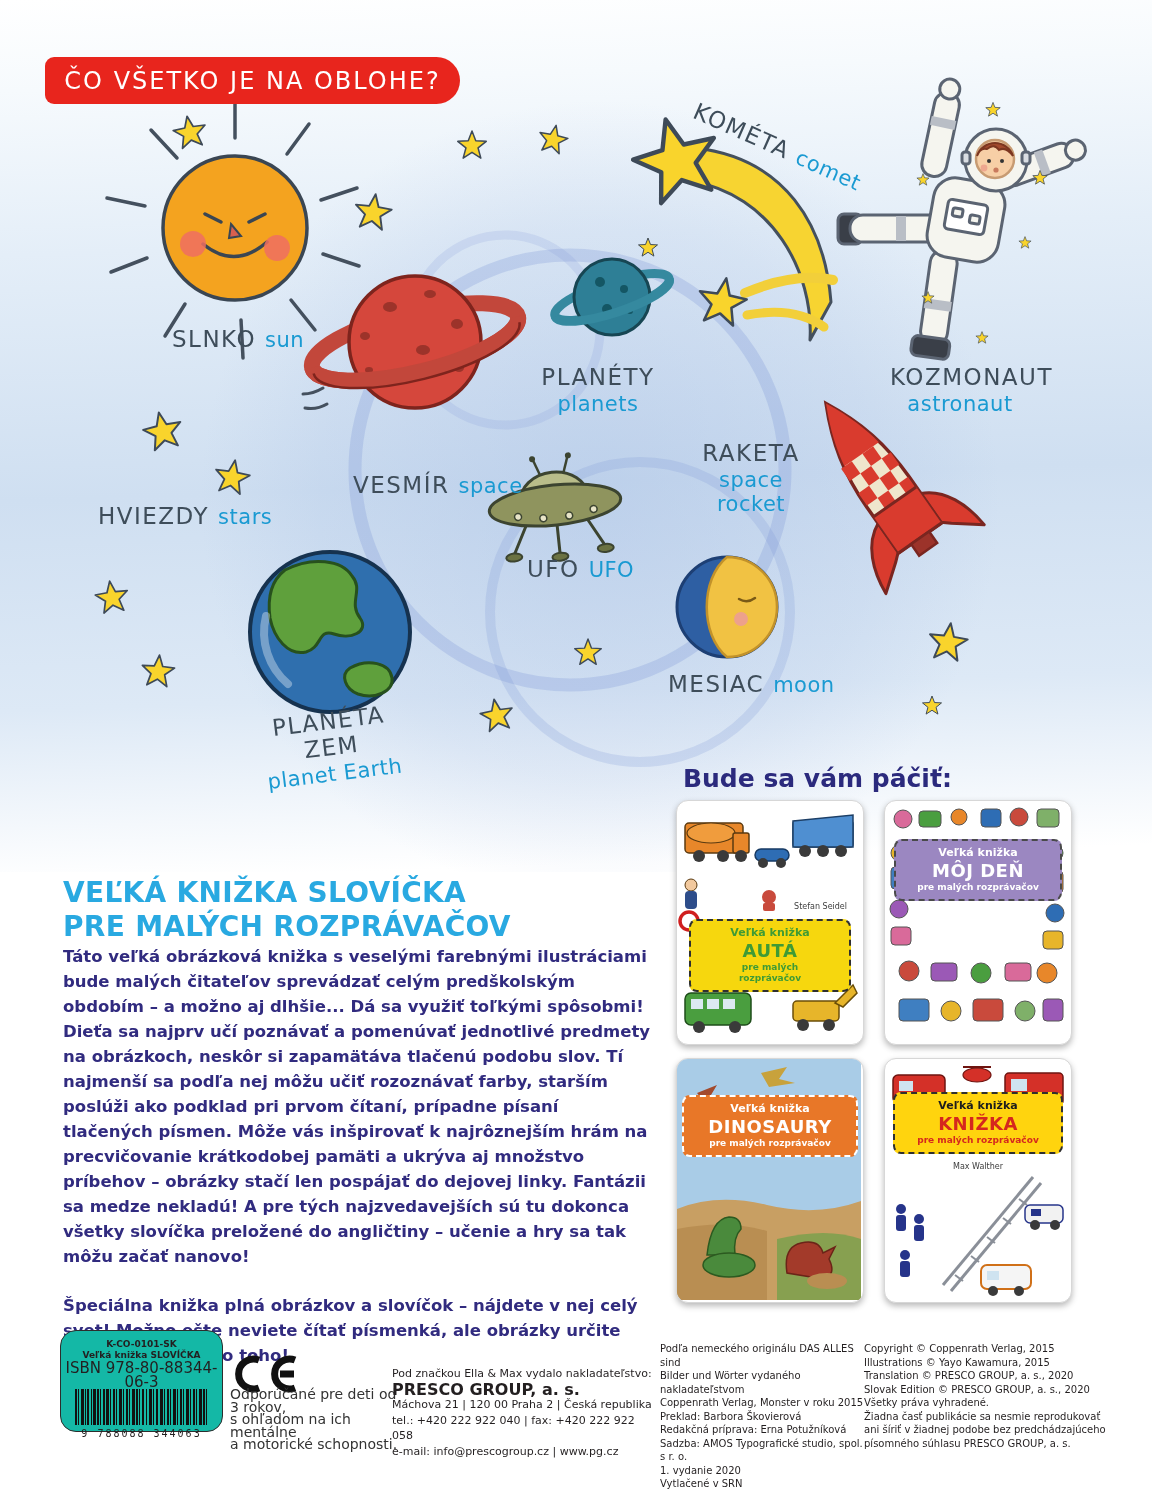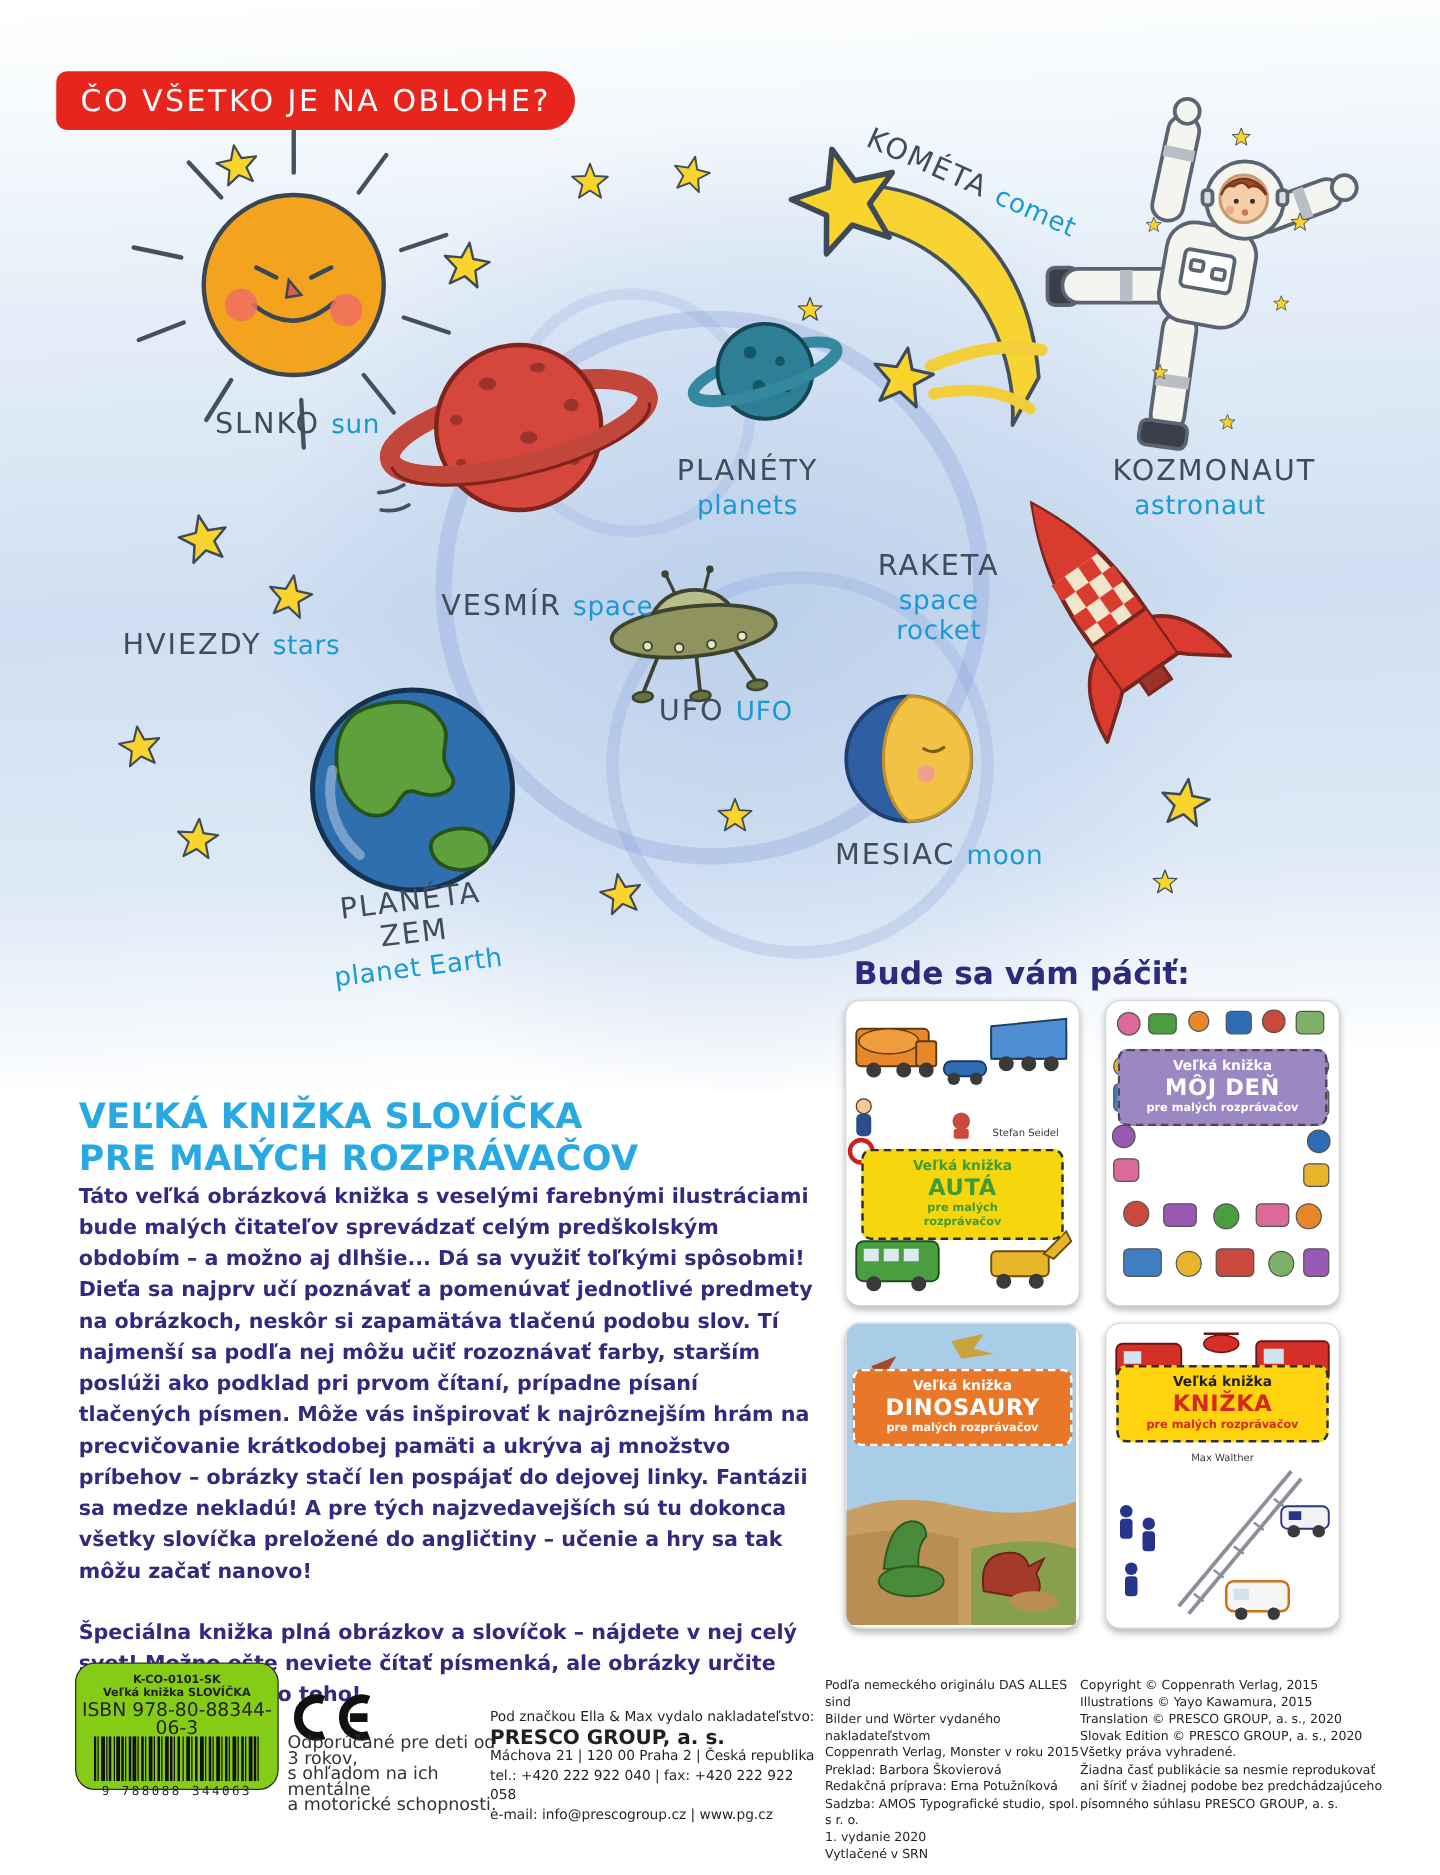--- a/index.html
+++ b/index.html
@@ -54,21 +54,21 @@
   .book-auta .panel{top:118px;background:#f6d70e;border:2px dashed #2f2f2f;color:#3f9b35;width:118px;}
   .book-auta .author{top:101px;right:16px;}
   .book-mojden .panel{top:38px;background:#9b87c1;border:2px dashed #4a4a4a;color:#ffffff;width:124px;}
   .book-dino .panel{top:36px;background:#e87728;border:2px dashed #ffffff;color:#ffffff;width:132px;}
   .book-hasici .panel{top:33px;background:#ffd40e;border:2px dashed #2f2f2f;color:#d5281e;width:126px;}
   .book-hasici .series{color:#1d1d1d;}
   .book-hasici .author{top:103px;left:50%;transform:translateX(-50%);}
 
   
   .footer{position:absolute;left:0;top:1320px;width:1152px;height:160px;color:#231f20;}
-  .bar-label{position:absolute;left:60px;top:10px;width:163px;height:102px;background:#84cc16;
+  .bar-label{position:absolute;left:60px;top:10px;width:163px;height:102px;background:#14b8a6;
              border:1.5px solid #2d2d2d;border-radius:16px;text-align:center;padding-top:8px;box-sizing:border-box;}
   .bar-label .code{font-size:9px;font-weight:700;line-height:11px;}
   .bar-label .btitle{font-size:9px;font-weight:700;line-height:11px;}
   .bar-label .isbn{font-size:15px;font-weight:400;line-height:14px;}
   .bar-label .ean{font-family:"DejaVu Sans Mono",monospace;font-size:10px;letter-spacing:2px;line-height:10px;}
   .ce{position:absolute;left:230px;top:32px;}
   .ce-note{position:absolute;left:230px;top:68px;width:170px;font-size:14px;line-height:12.5px;color:#333;white-space:pre-line;}
   .pub{position:absolute;left:392px;top:46px;width:262px;font-size:11px;line-height:15.5px;}
   .pub .b{font-weight:700;font-size:16px;}
   .col{position:absolute;top:22px;font-size:10px;line-height:13.5px;white-space:pre-line;}

